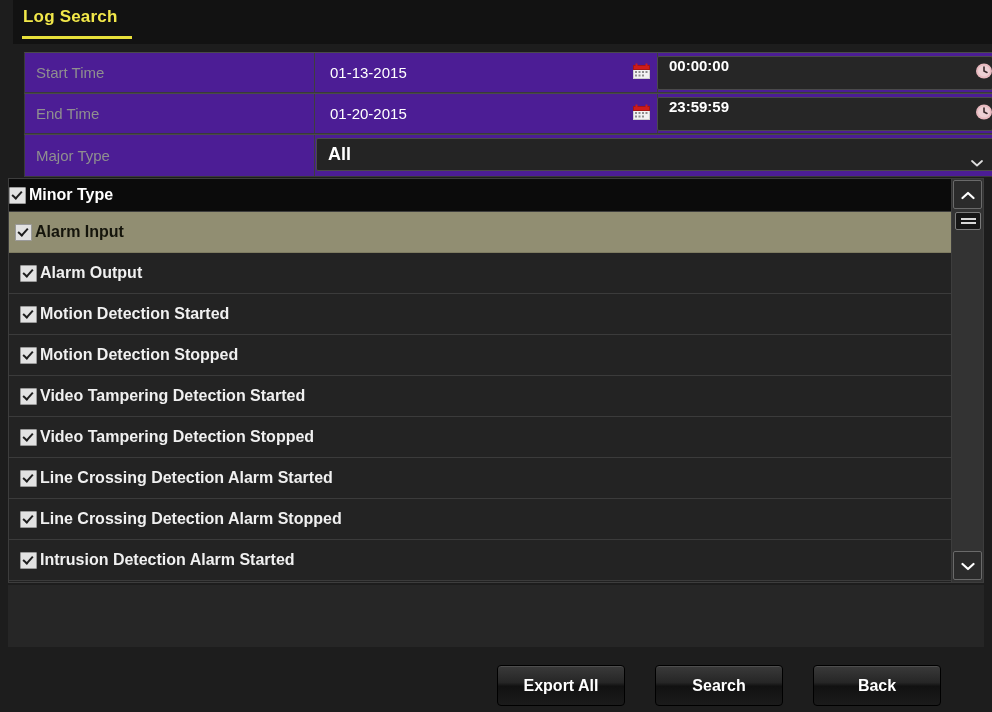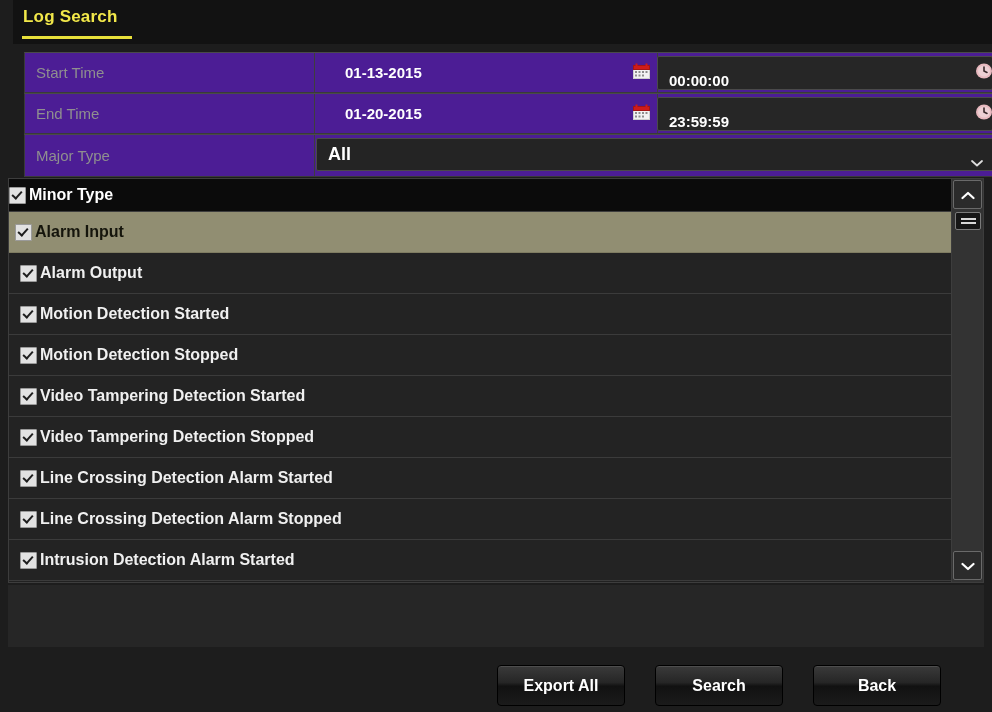--- a/index.html
+++ b/index.html
@@ -71,25 +71,25 @@
     color: #8f8f8f;
     font-size: 15px;
     border-right: 1px solid #3e3e3e;
   }
   .cell-date {
     position: absolute;
     left: 291px; top: 0;
     width: 332px; height: 100%;
     display: flex;
     align-items: center;
-    padding-left: 29px;
+    padding-left: 14px;
     box-sizing: border-box;
     color: #ffffff;
     font-size: 15px;
-    font-weight: bold;
+    font-weight: normal;
   }
   .cell-cal {
     position: absolute;
     left: 600px; top: 0;
     width: 32px; height: 100%;
     display: flex;
     align-items: center;
     justify-content: center;
     border-right: 1px solid #3e3e3e;
   }
@@ -101,21 +101,21 @@
   }
   .time-input {
     position: absolute;
     left: 8px; top: 3px;
     width: 336px; height: 34px;
     box-sizing: border-box;
     background: #262626;
     border: 1px solid #4a4a4a;
     border-radius: 2px;
     display: flex;
-    align-items: flex-end;
+    align-items: flex-start;
     padding-left: 11px;
     color: #ffffff;
     font-size: 15px;
     font-weight: bold;
   }
   .clock-icon-wrap {
     position: absolute;
     right: 8px;
     top: 50%;
     transform: translateY(-50%);

